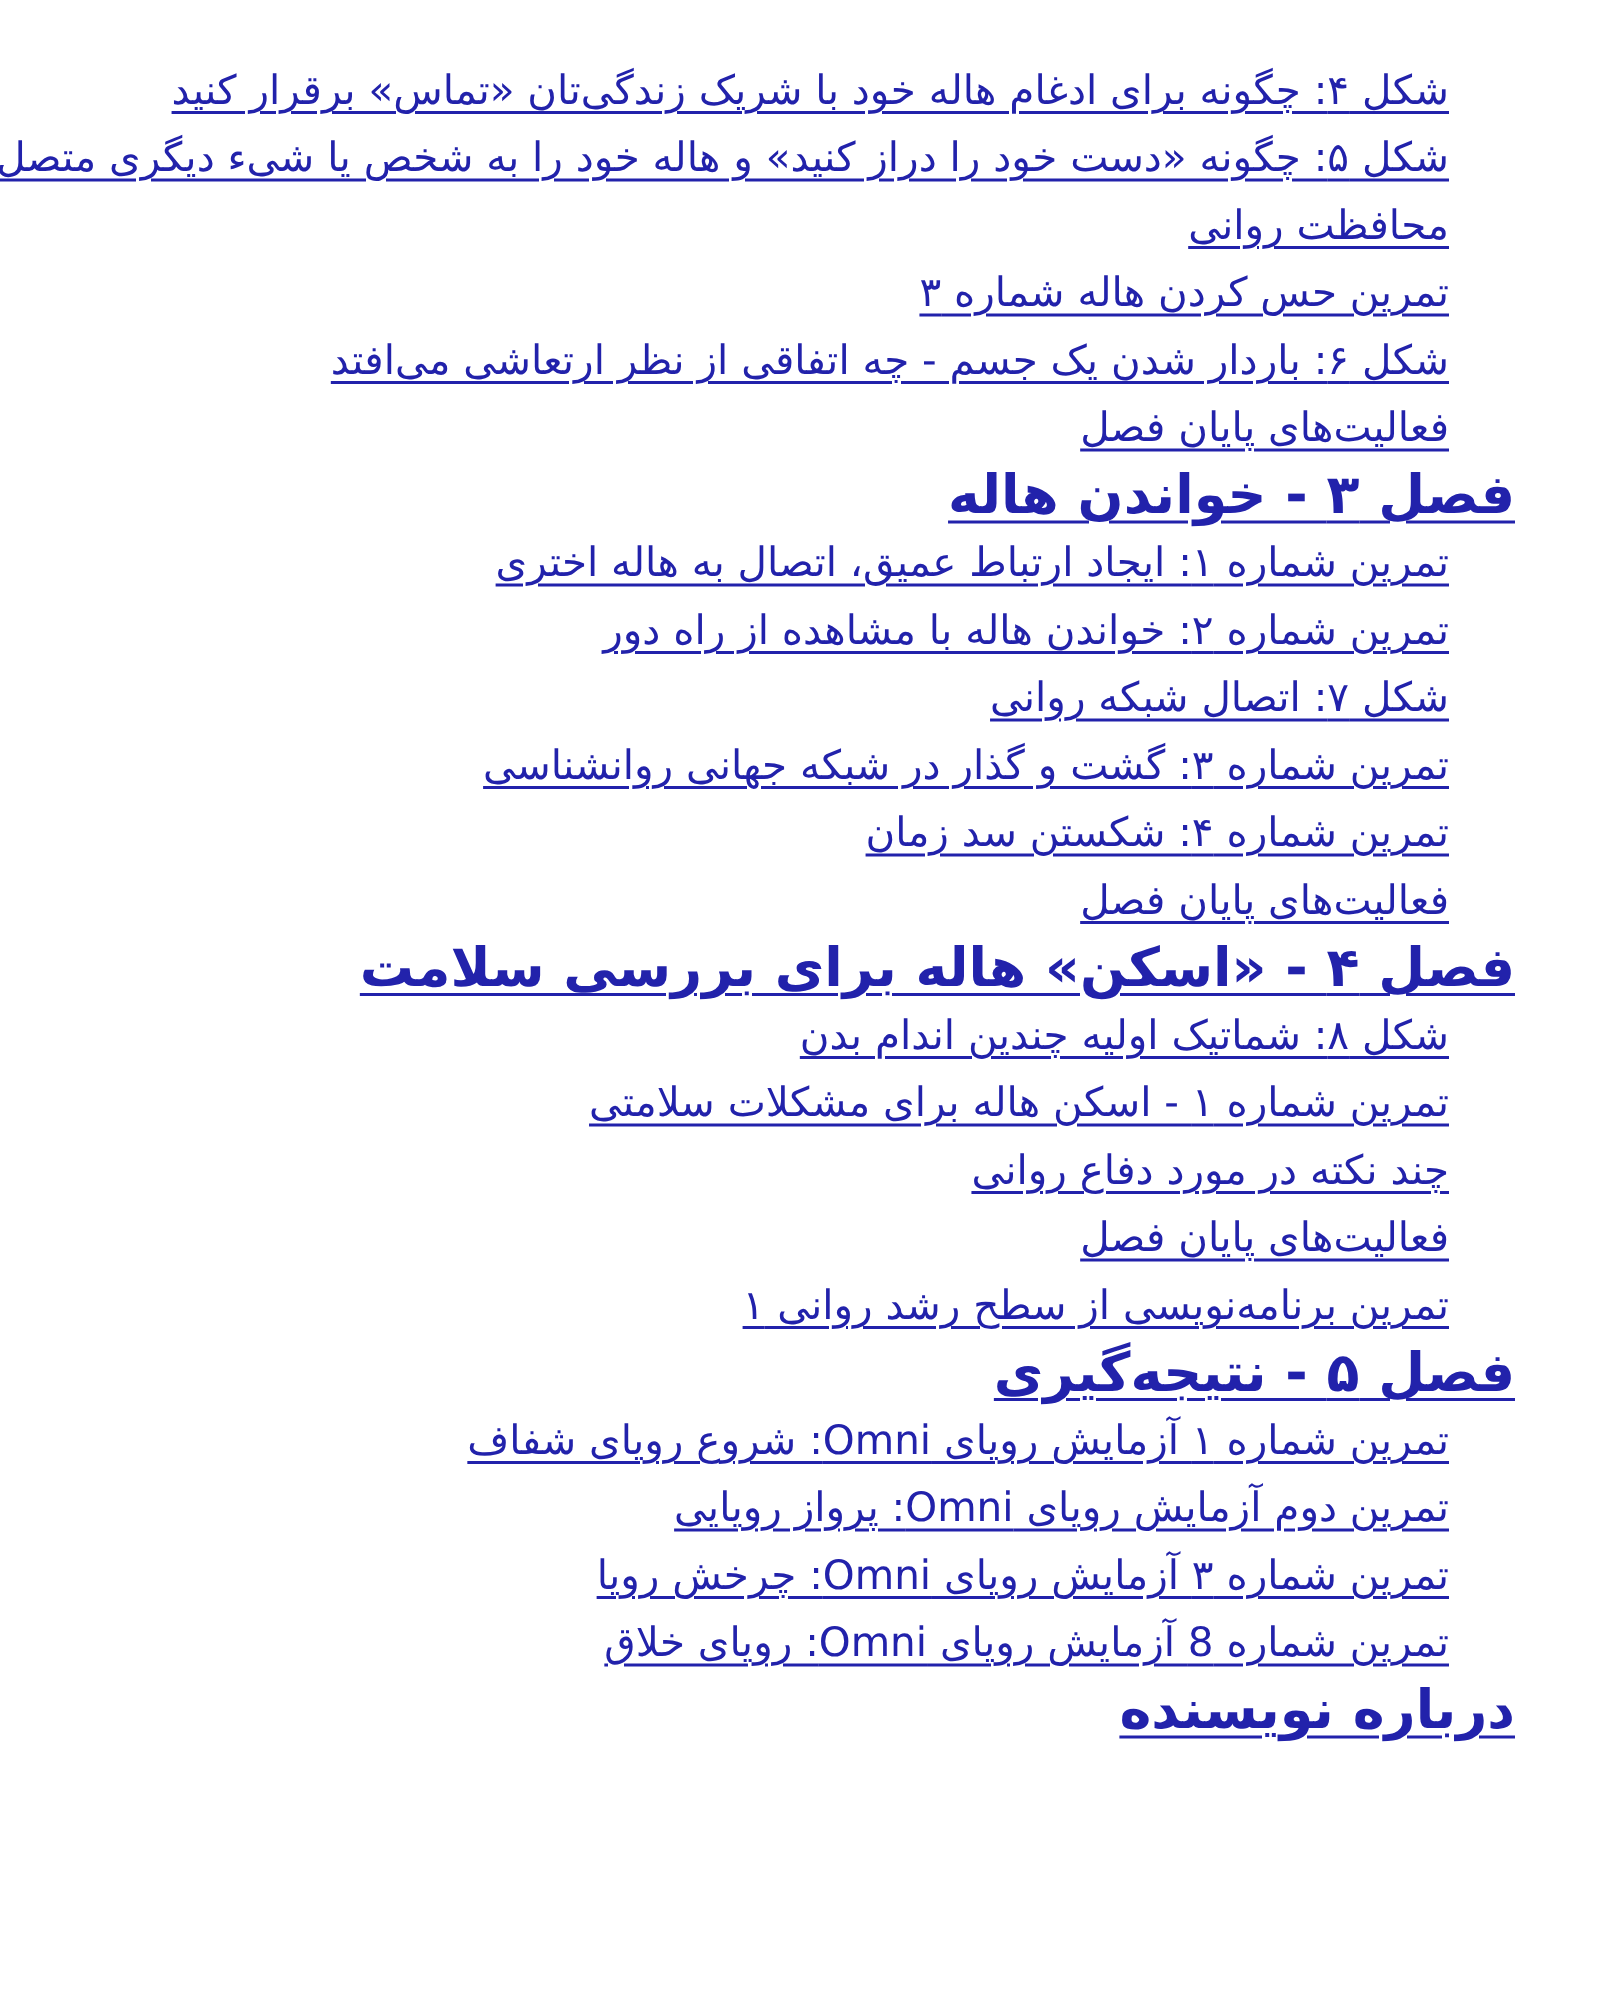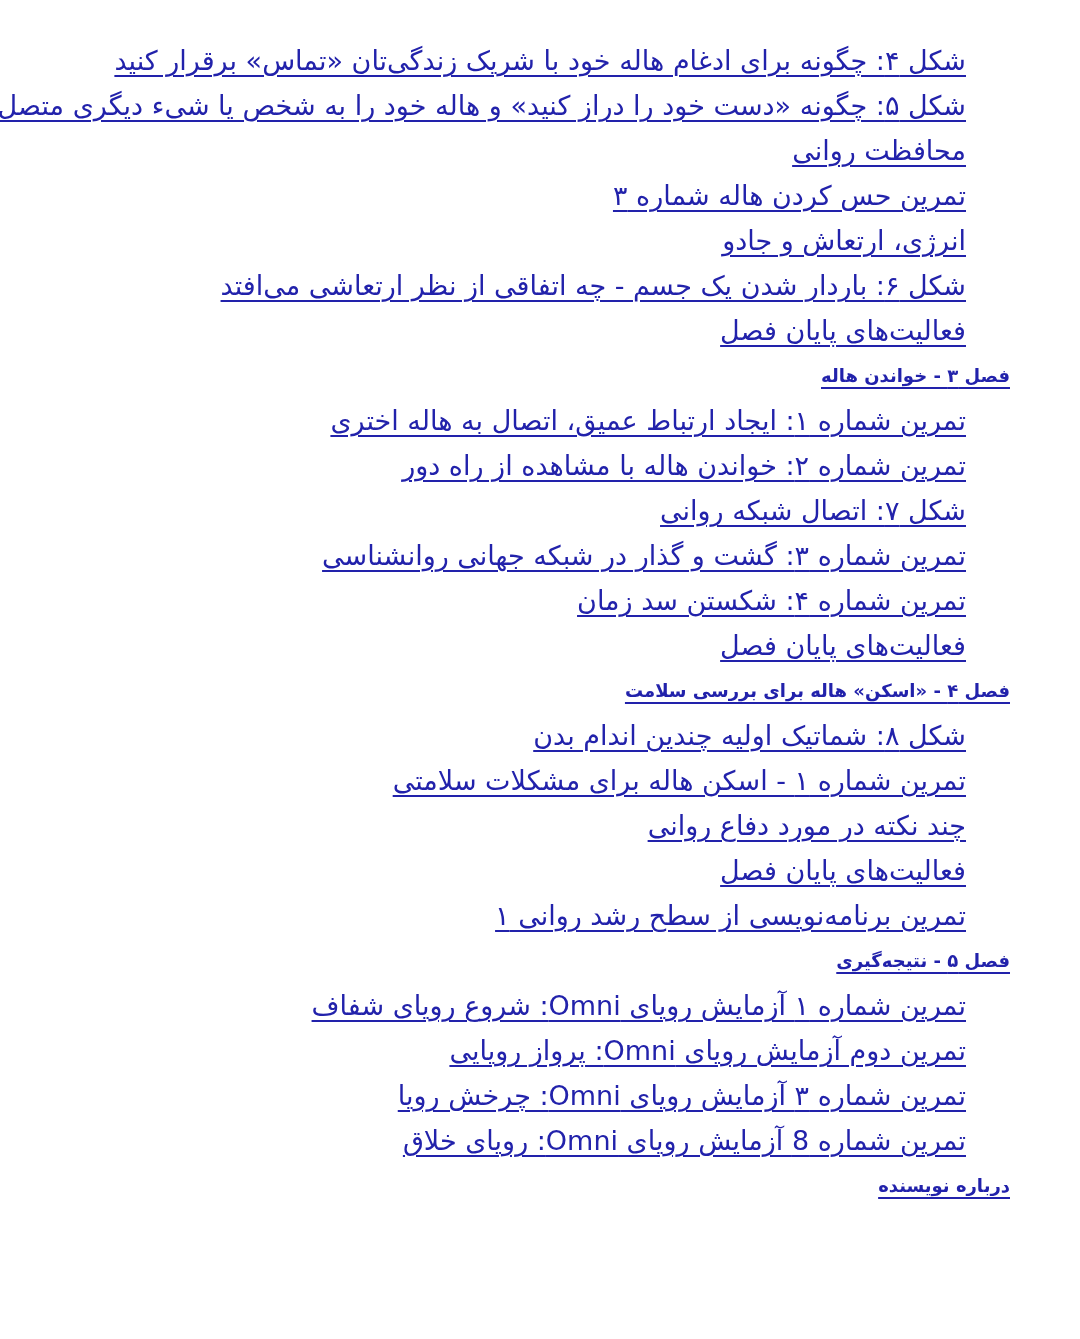--- a/index.html
+++ b/index.html
@@ -38,21 +38,21 @@
   .toc-link {
     color: var(--link-color, #2222ab);
     font-size: 27px;
     text-decoration: underline;
     text-decoration-thickness: 2px;
     text-underline-offset: 5px;
     cursor: pointer;
   }
   .toc-row.chapter .toc-link {
     font-weight: bold;
-    font-size: 18px;
+    font-size: 36px;
   }
 </style>
 </head>
 <body style="background: rgb(255, 255, 255);">
 
 <div class="page">
   <div class="toc" id="toc">
   <div class="toc-row item">
     <a class="toc-link">شکل ۴: چگونه برای ادغام هاله خود با شریک زندگی‌تان «تماس» برقرار کنید</a>
   </div>
@@ -63,23 +63,20 @@
 
   <div class="toc-row item">
     <a class="toc-link">محافظت روانی</a>
   </div>
 
   <div class="toc-row item">
     <a class="toc-link">تمرین حس کردن هاله شماره ۳</a>
   </div>
 
 
-  <div class="toc-row item">
-    <a class="toc-link">انرژی، ارتعاش و جادو</a>
-  </div>
 
   <div class="toc-row item">
     <a class="toc-link">شکل ۶: باردار شدن یک جسم - چه اتفاقی از نظر ارتعاشی می‌افتد</a>
   </div>
 
 
   <div class="toc-row item">
     <a class="toc-link">فعالیت‌های پایان فصل</a>
   </div>
 

